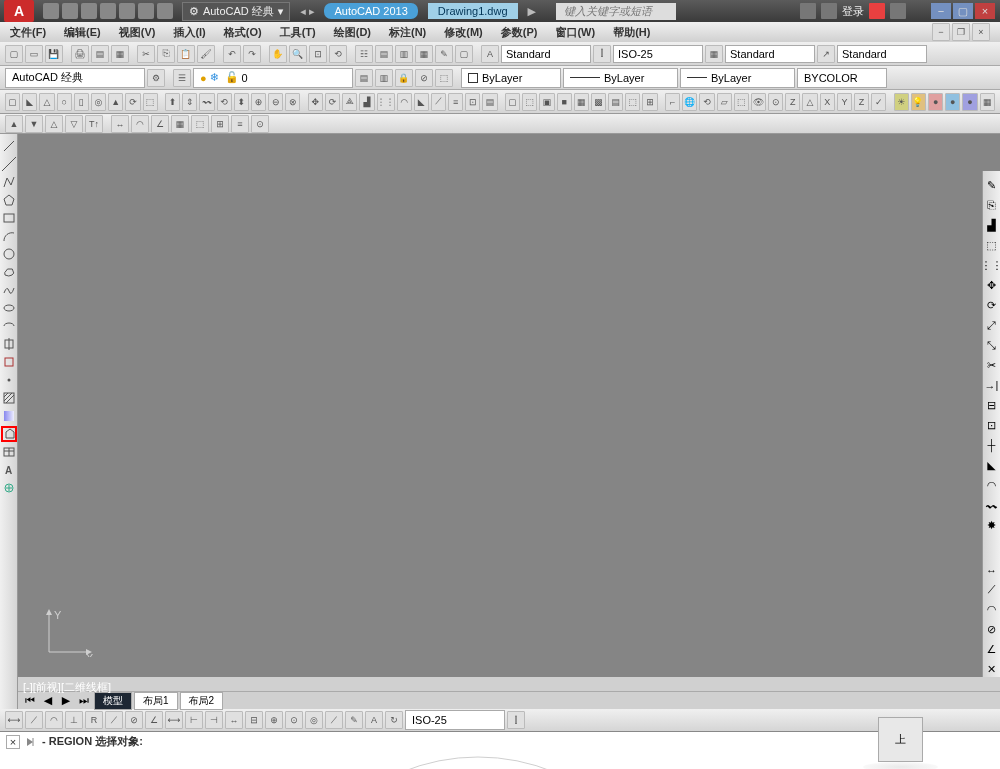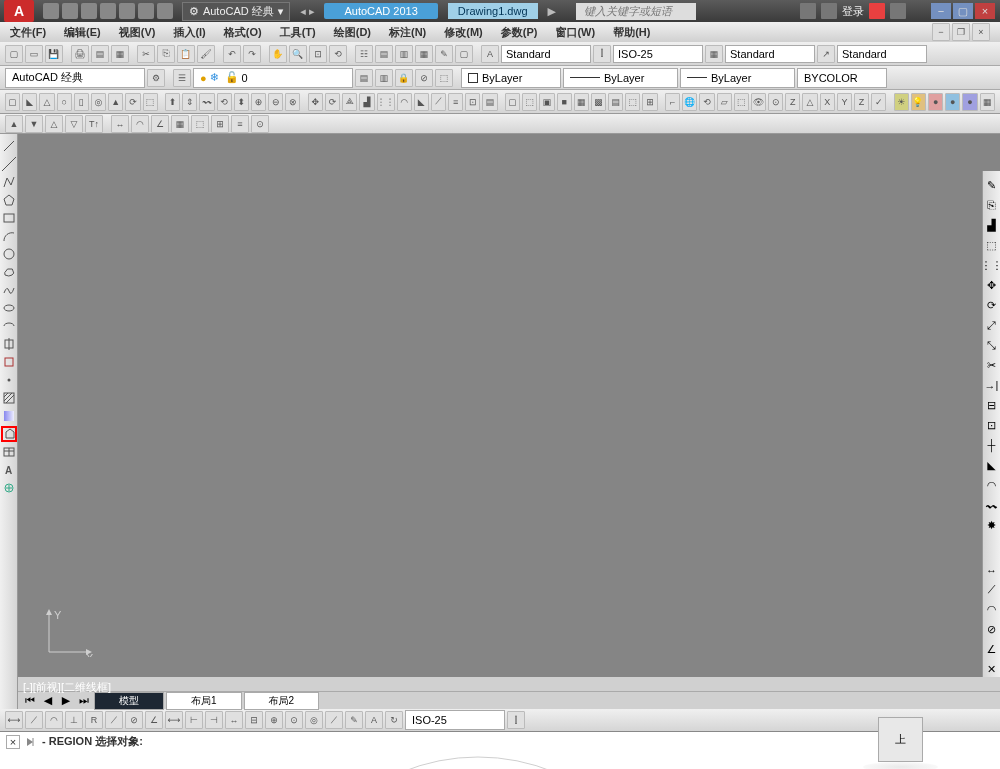--- a/index.html
+++ b/index.html
@@ -3,21 +3,21 @@
 <meta charset="utf-8">
 <style>
 * { margin: 0; padding: 0; box-sizing: border-box; font-family: "Microsoft YaHei", Arial, sans-serif; font-size: 11px; }
 body { background: #858585; width: 1000px; height: 769px; overflow: hidden; position: relative; }
 .titlebar { height: 22px; background: linear-gradient(#5b5b5b, #3a3a3a); display: flex; align-items: center; color: #ddd; }
 .app-logo { width: 30px; height: 22px; background: #cc2b2b; display: flex; align-items: center; justify-content: center; color: white; font-weight: bold; font-size: 14px; border-radius: 2px; margin: 0 4px; }
 .qat { display: flex; gap: 3px; padding: 0 5px; }
 .qat-btn { width: 16px; height: 16px; background: #888; border-radius: 2px; }
 .workspace-selector { background: #555; color: #eee; padding: 1px 6px; margin-left: 4px; border: 1px solid #777; display: flex; align-items: center; gap: 4px; }
 .title-center { display: flex; margin-left: 10px; gap: 10px; align-items: center; }
-.app-title-pill { padding: 2px 20px; background: #4aa0d8; color: white; border-radius: 2px; }
+.app-title-pill { padding: 2px 10px; background: #4aa0d8; color: white; border-radius: 7px; }
 .filename-pill { padding: 2px 10px; background: #a0d0e8; color: #003355; }
 .search-box { margin-left: 10px; background: #ddd; color: #777; font-style: italic; padding: 1px 8px; width: 120px; }
 .title-right { margin-left: auto; display: flex; gap: 5px; align-items: center; padding-right: 5px; }
 .icon-btn { width: 16px; height: 16px; background: #777; border-radius: 1px; }
 .login { color: #eee; font-size: 11px; }
 .window-controls { display: flex; margin-left: 20px; gap: 2px; }
 .winbtn { width: 20px; height: 16px; background: #7490c0; display: flex; align-items: center; justify-content: center; }
 .winbtn.close { background: #c04040; }
 .menubar { height: 20px; background: linear-gradient(#f0f0f0, #d0d0d0); display: flex; align-items: center; padding: 0 10px; gap: 18px; color: #333; }
 .menu-item { cursor: default; font-weight: bold; }
@@ -34,21 +34,21 @@
 .righttools { width: 18px; background: linear-gradient(90deg, #d5d5d5, #f0f0f0); display: flex; flex-direction: column; gap: 4px; padding-top: 6px; align-items: center; border-left: 1px solid #999; }
 .canvas-wrap { flex: 1; display: flex; flex-direction: column; }
 .canvas { flex: 1; background: #1d2733; position: relative; }
 .scrollbar-v { width: 14px; background: #d0d0d0; }
 .viewport-label { position: absolute; top: 3px; left: 5px; color: white; font-size: 11px; }
 .viewcube-box { position: absolute; top: 40px; right: 45px; width: 45px; height: 45px; background: #e8e8e8; border: 1px solid #aaa; display: flex; align-items: center; justify-content: center; }
 .viewcube-base { position: absolute; top: 85px; right: 30px; width: 75px; height: 10px; background: radial-gradient(ellipse, rgba(200,200,200,0.4), transparent); border-radius: 50%; }
 .unsaved-badge { position: absolute; top: 130px; right: 56px; background: #aaa; color: #fff; padding: 10px 10px; border-radius: 9px; font-size: 10px; }
 .ucs { position: absolute; bottom: 20px; left: 26px; }
 .tabs-bar { height: 18px; background: #d0d0d0; display: flex; align-items: center; padding: 0 4px; gap: 2px; border-top: 1px solid #aaa; }
-.tab { background: white; padding: 1px 24px; border: 1px solid #aaa; font-size: 10px; }
+.tab { background: white; padding: 1px 8px; border: 1px solid #aaa; font-size: 10px; }
 .tab.active { background: #1d2733; color: white; }
 .tab-arrow { width: 16px; height: 14px; display: flex; align-items: center; justify-content: center; }
 .dim-toolbar { height: 22px; background: linear-gradient(#f0f0f0, #d5d5d5); display: flex; align-items: center; padding: 0 5px; gap: 2px; }
 .commandline { height: 40px; background: white; border-top: 1px solid #888; padding: 2px 6px; color: #333; font-family: "SimSun", monospace; font-size: 12px; }
 .cmd-input-row { display: flex; align-items: center; gap: 4px; }
 .cmd-x { width: 14px; height: 14px; border: 1px solid #aaa; text-align: center; line-height: 12px; }
 .cmd-arrow-icon{width:14px;height:14px;}
 svg { display: block; }
 </style>
 </head>

